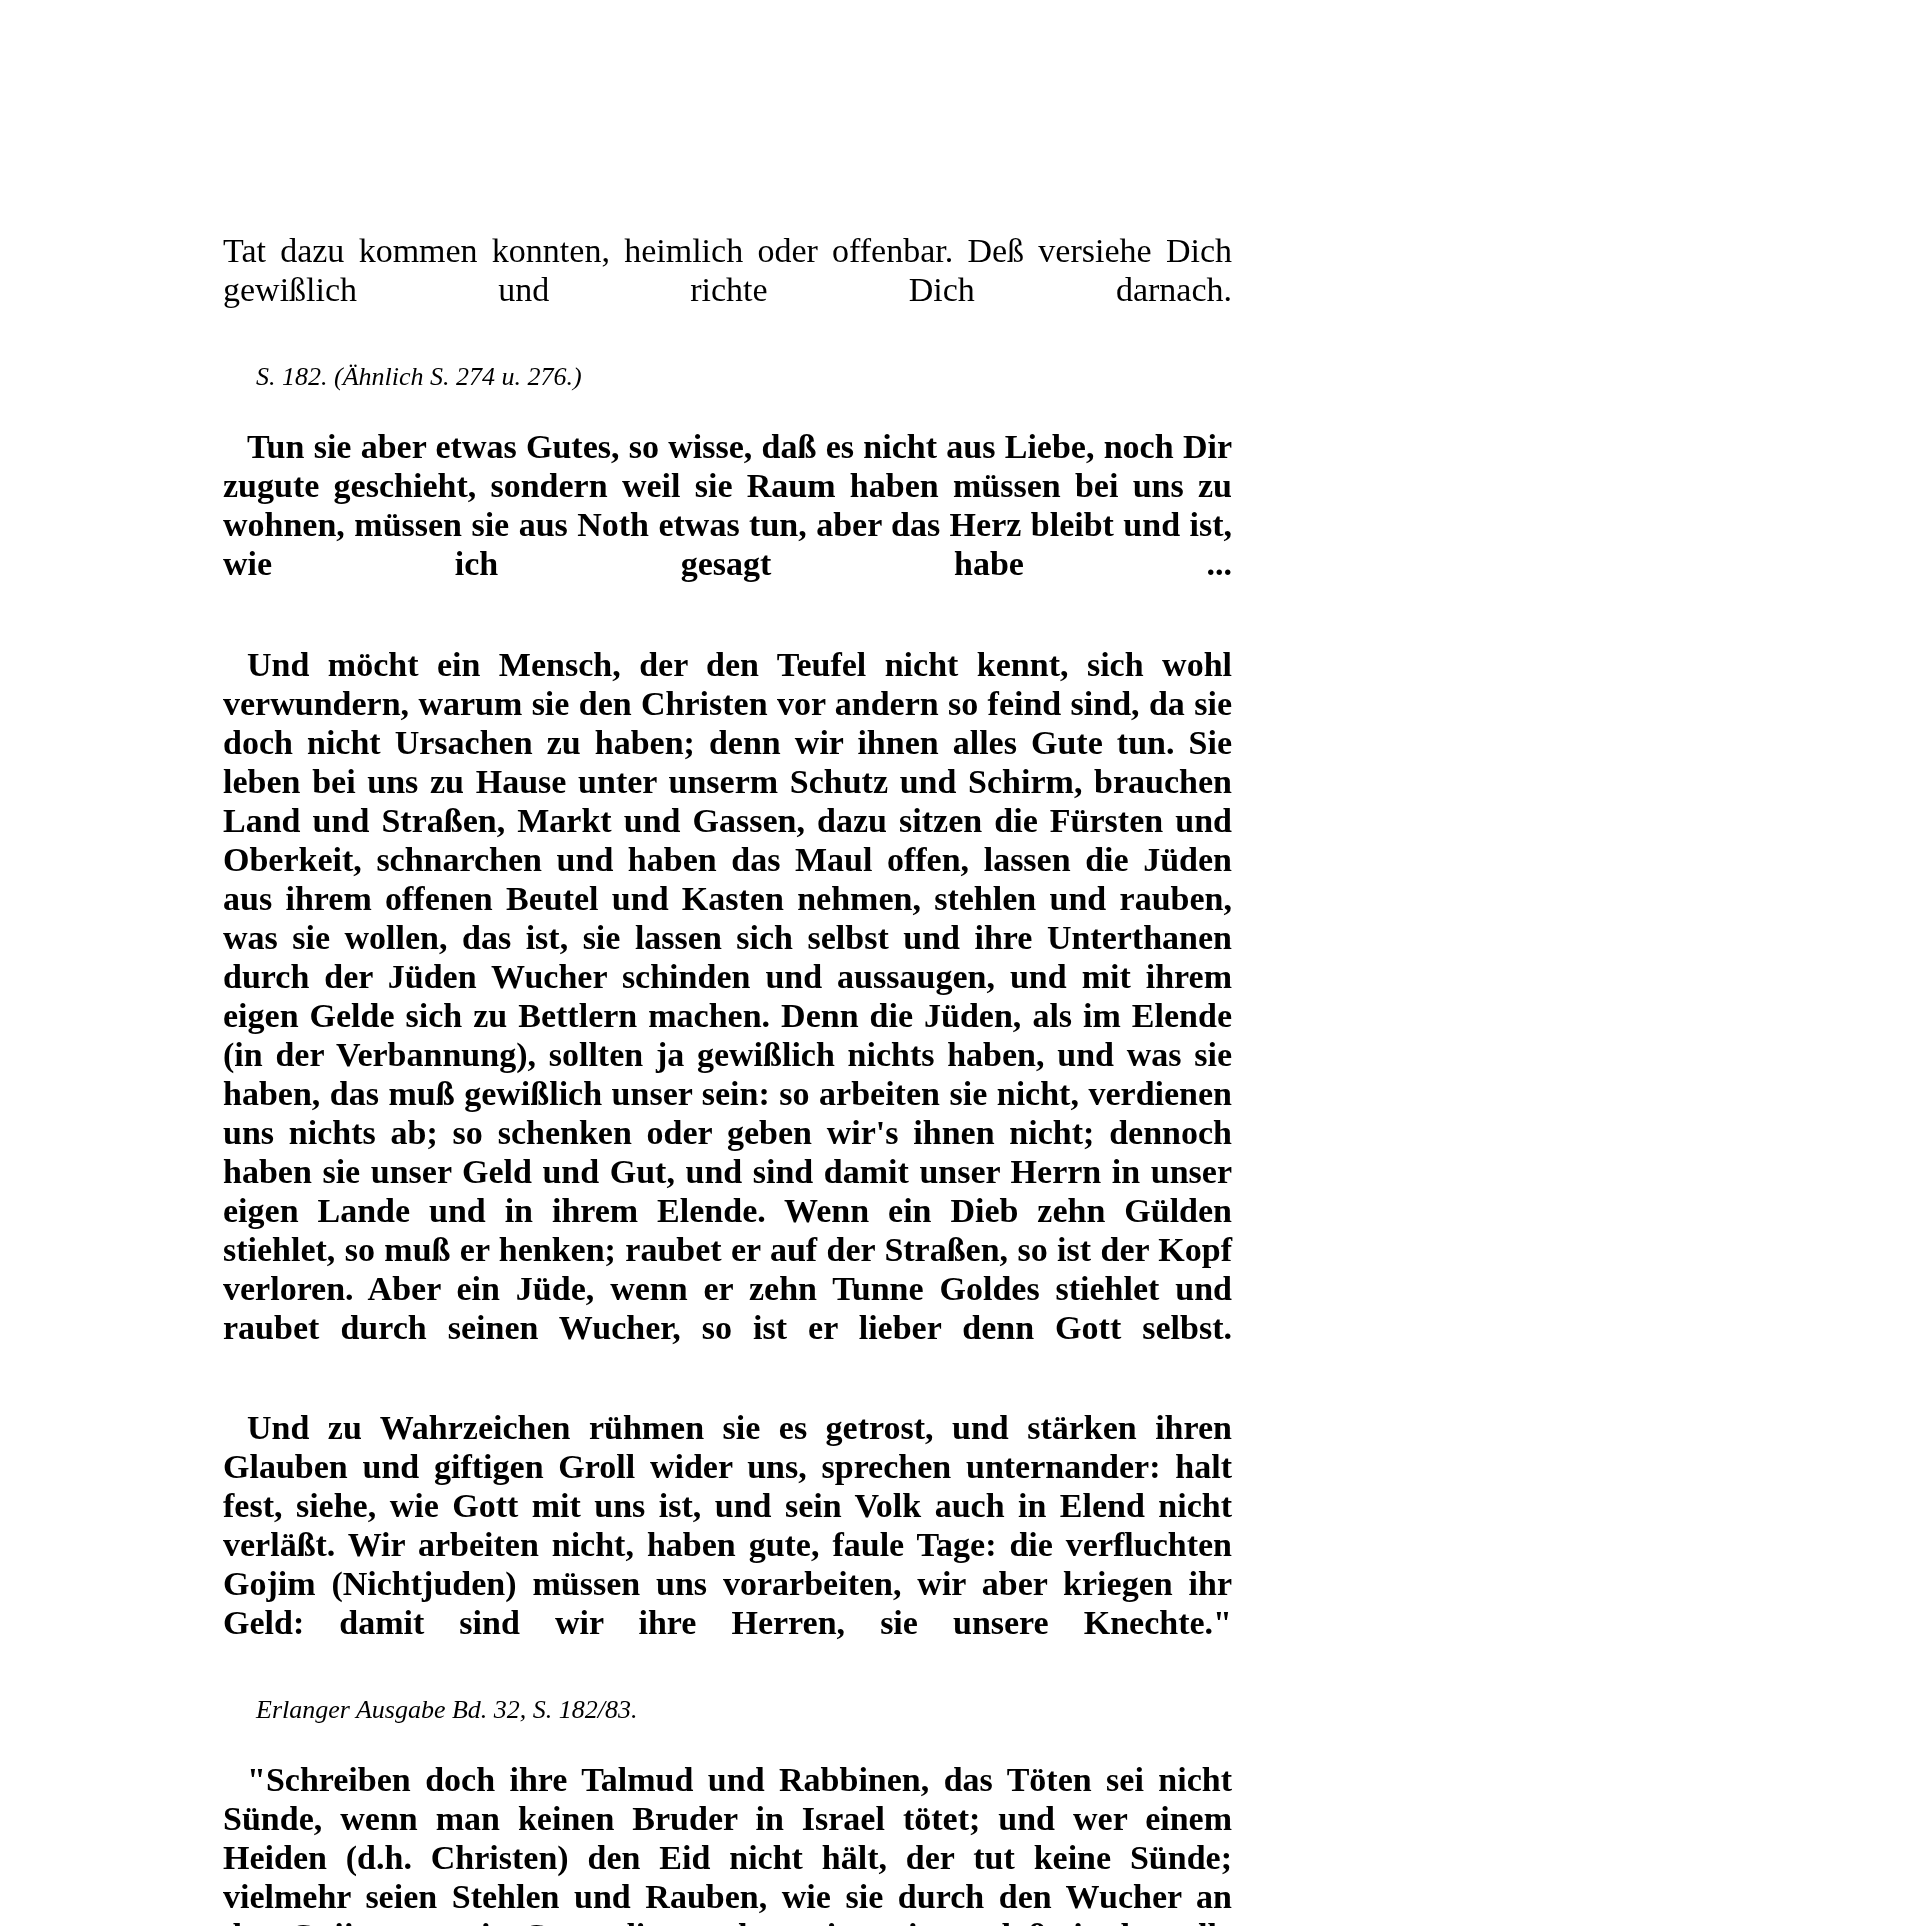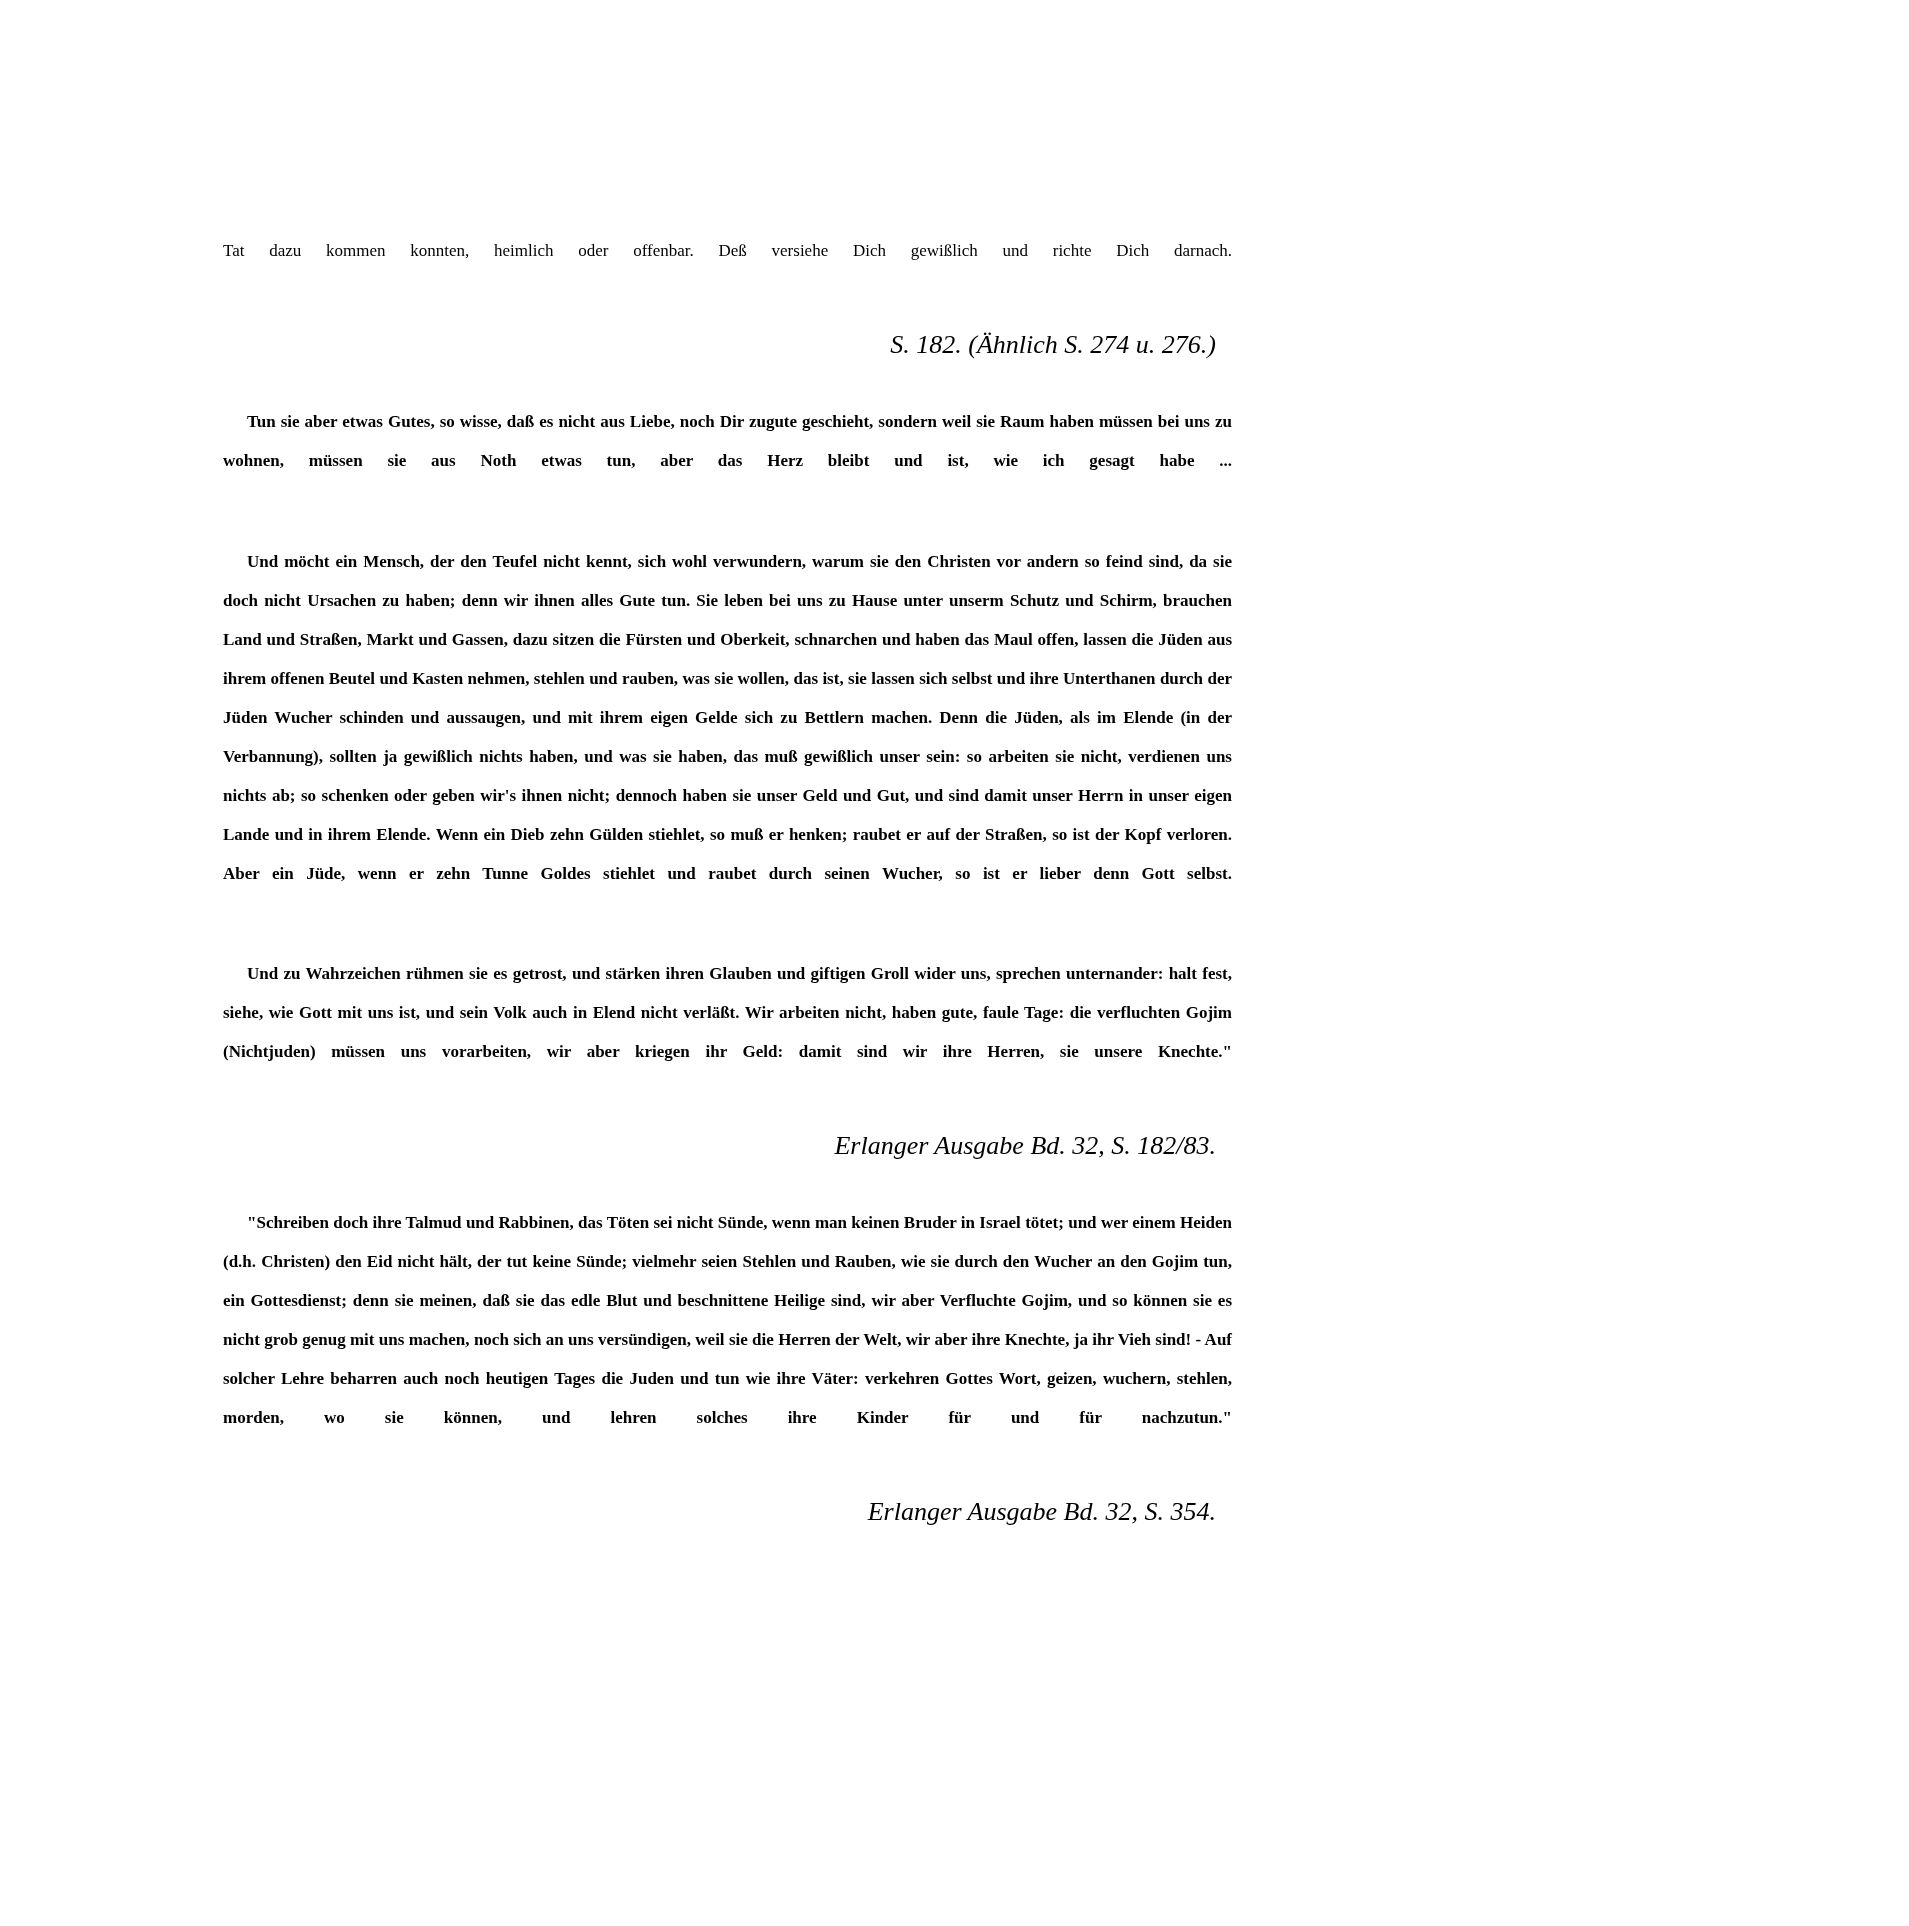--- a/index.html
+++ b/index.html
@@ -20,40 +20,40 @@
     height: 2703px;
     background: #ffffff;
     box-sizing: border-box;
     padding: 231px 678px 0 223px;
   }
   .content {
     width: 1009px;
   }
   p.body-par {
     margin: 0;
-    font-size: 17px;
+    font-size: 34px;
     line-height: 39px;
     text-align: justify;
     text-justify: inter-word;
     hyphens: none;
     -webkit-hyphens: none;
   }
   p.indent {
     text-indent: 24px;
     font-weight: bold;
   }
   p.noindent {
     text-indent: 0;
   }
   p.cite {
-    margin: 16px;
+    margin: 9px;
     font-size: 26px;
     line-height: 39px;
     font-style: italic;
-    text-align: right;
+    text-align: left;
     text-indent: 24px;
   }
   .gap-par { height: 22.3px; }
   
   p.body-par:after {
     content: "";
     display: inline-block;
     width: 100%;
   }
 </style>

